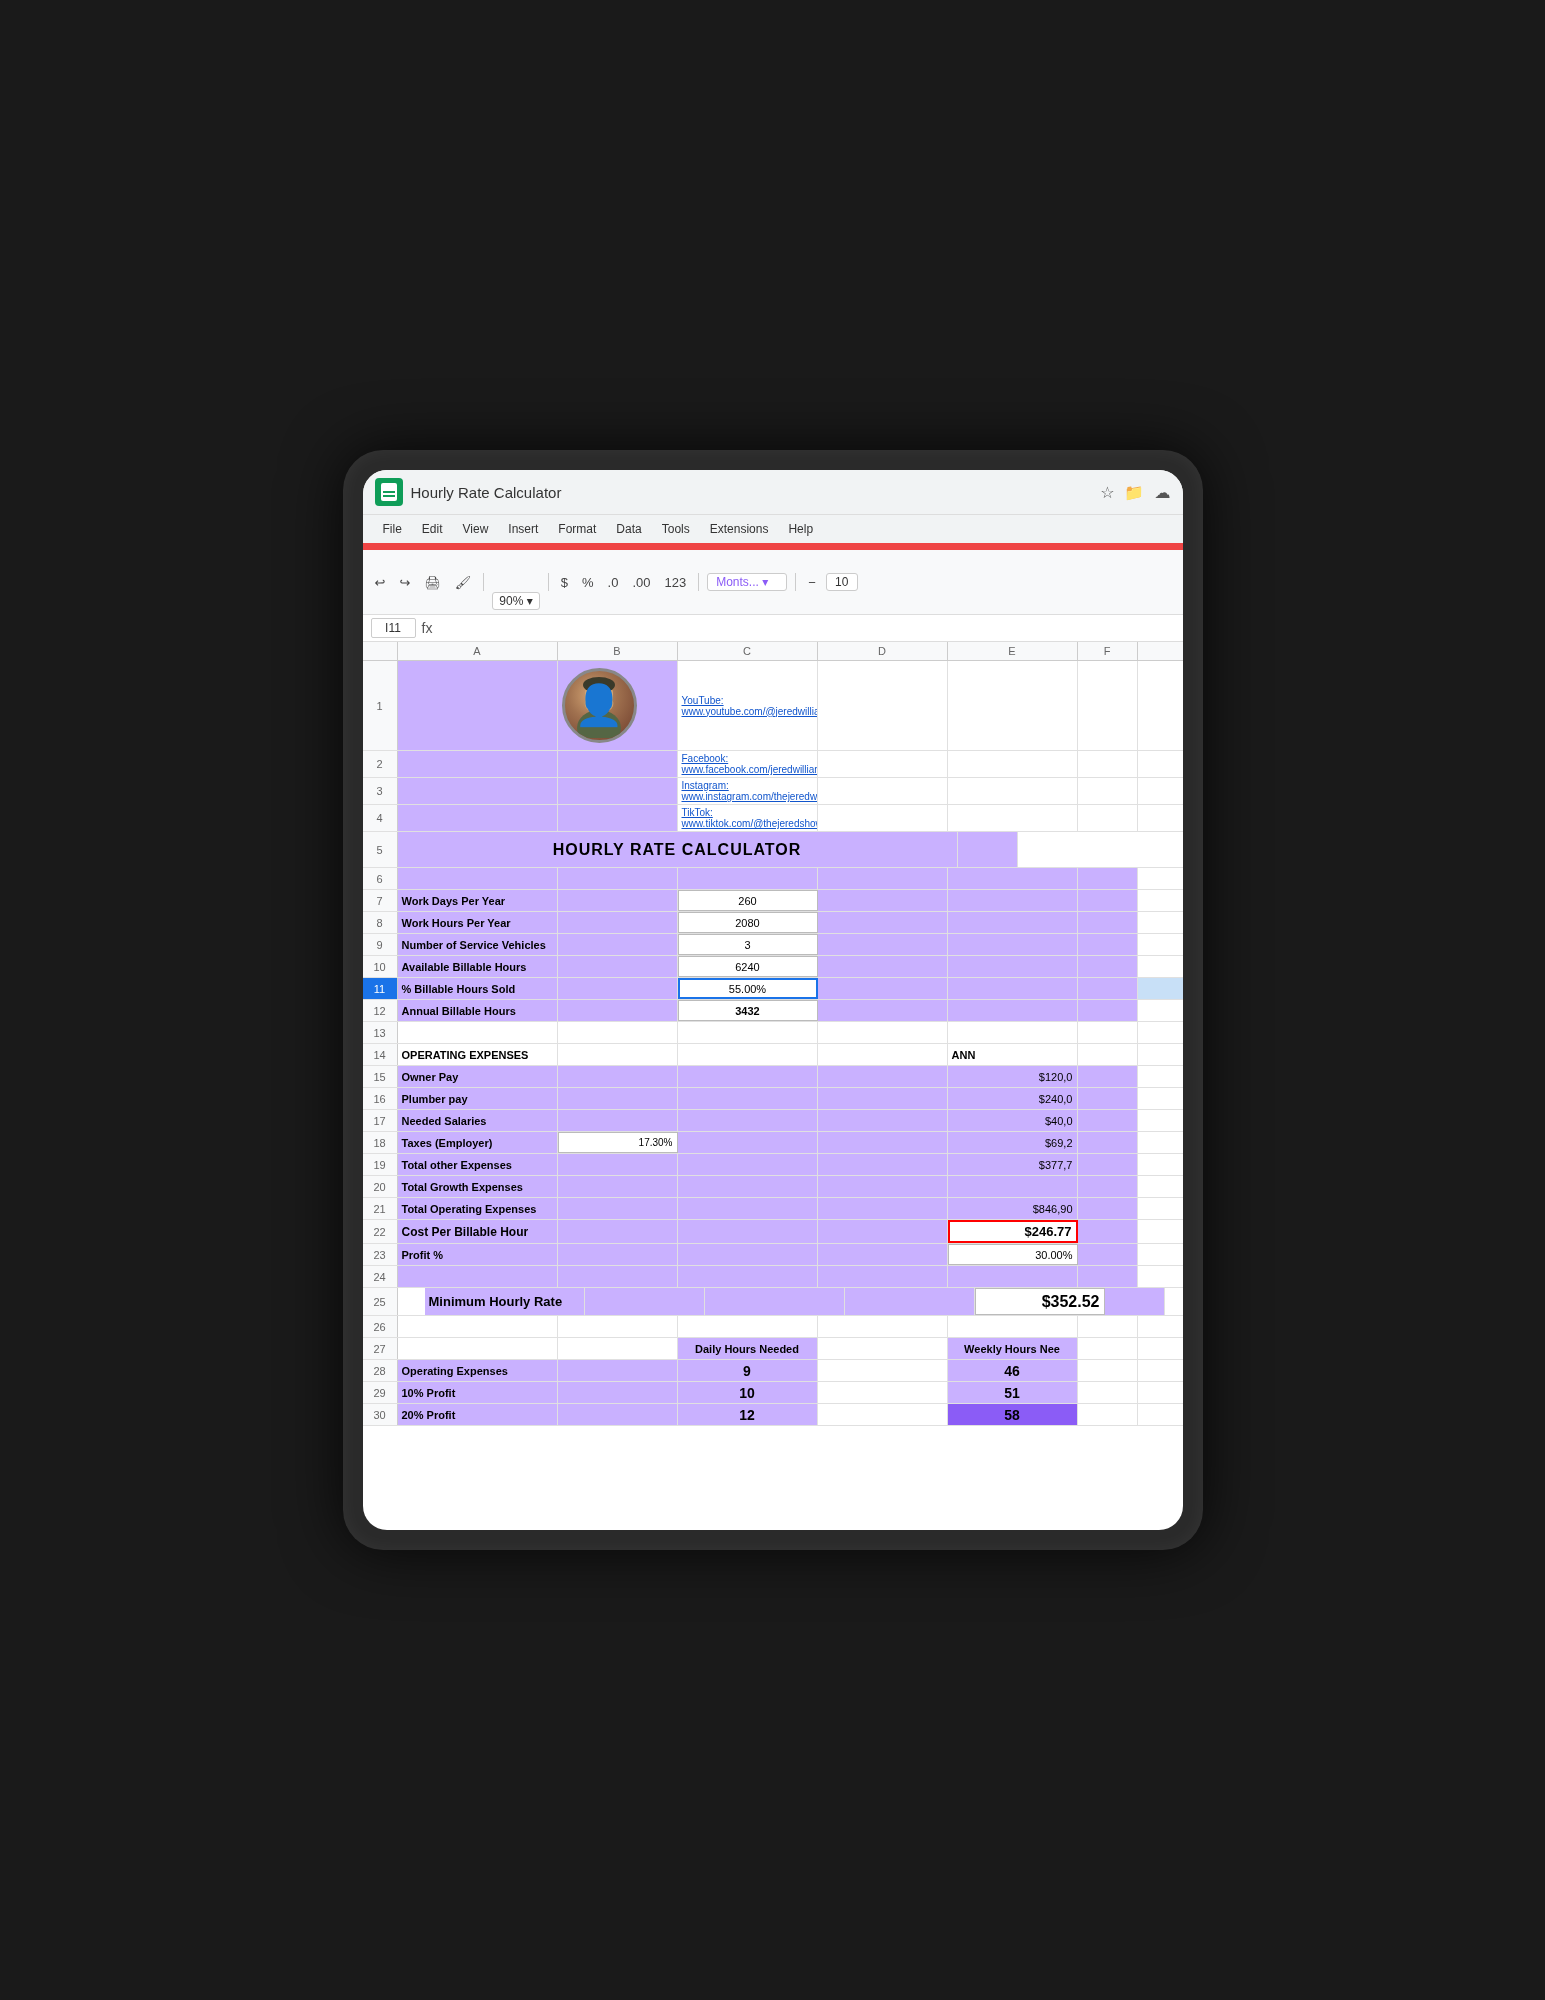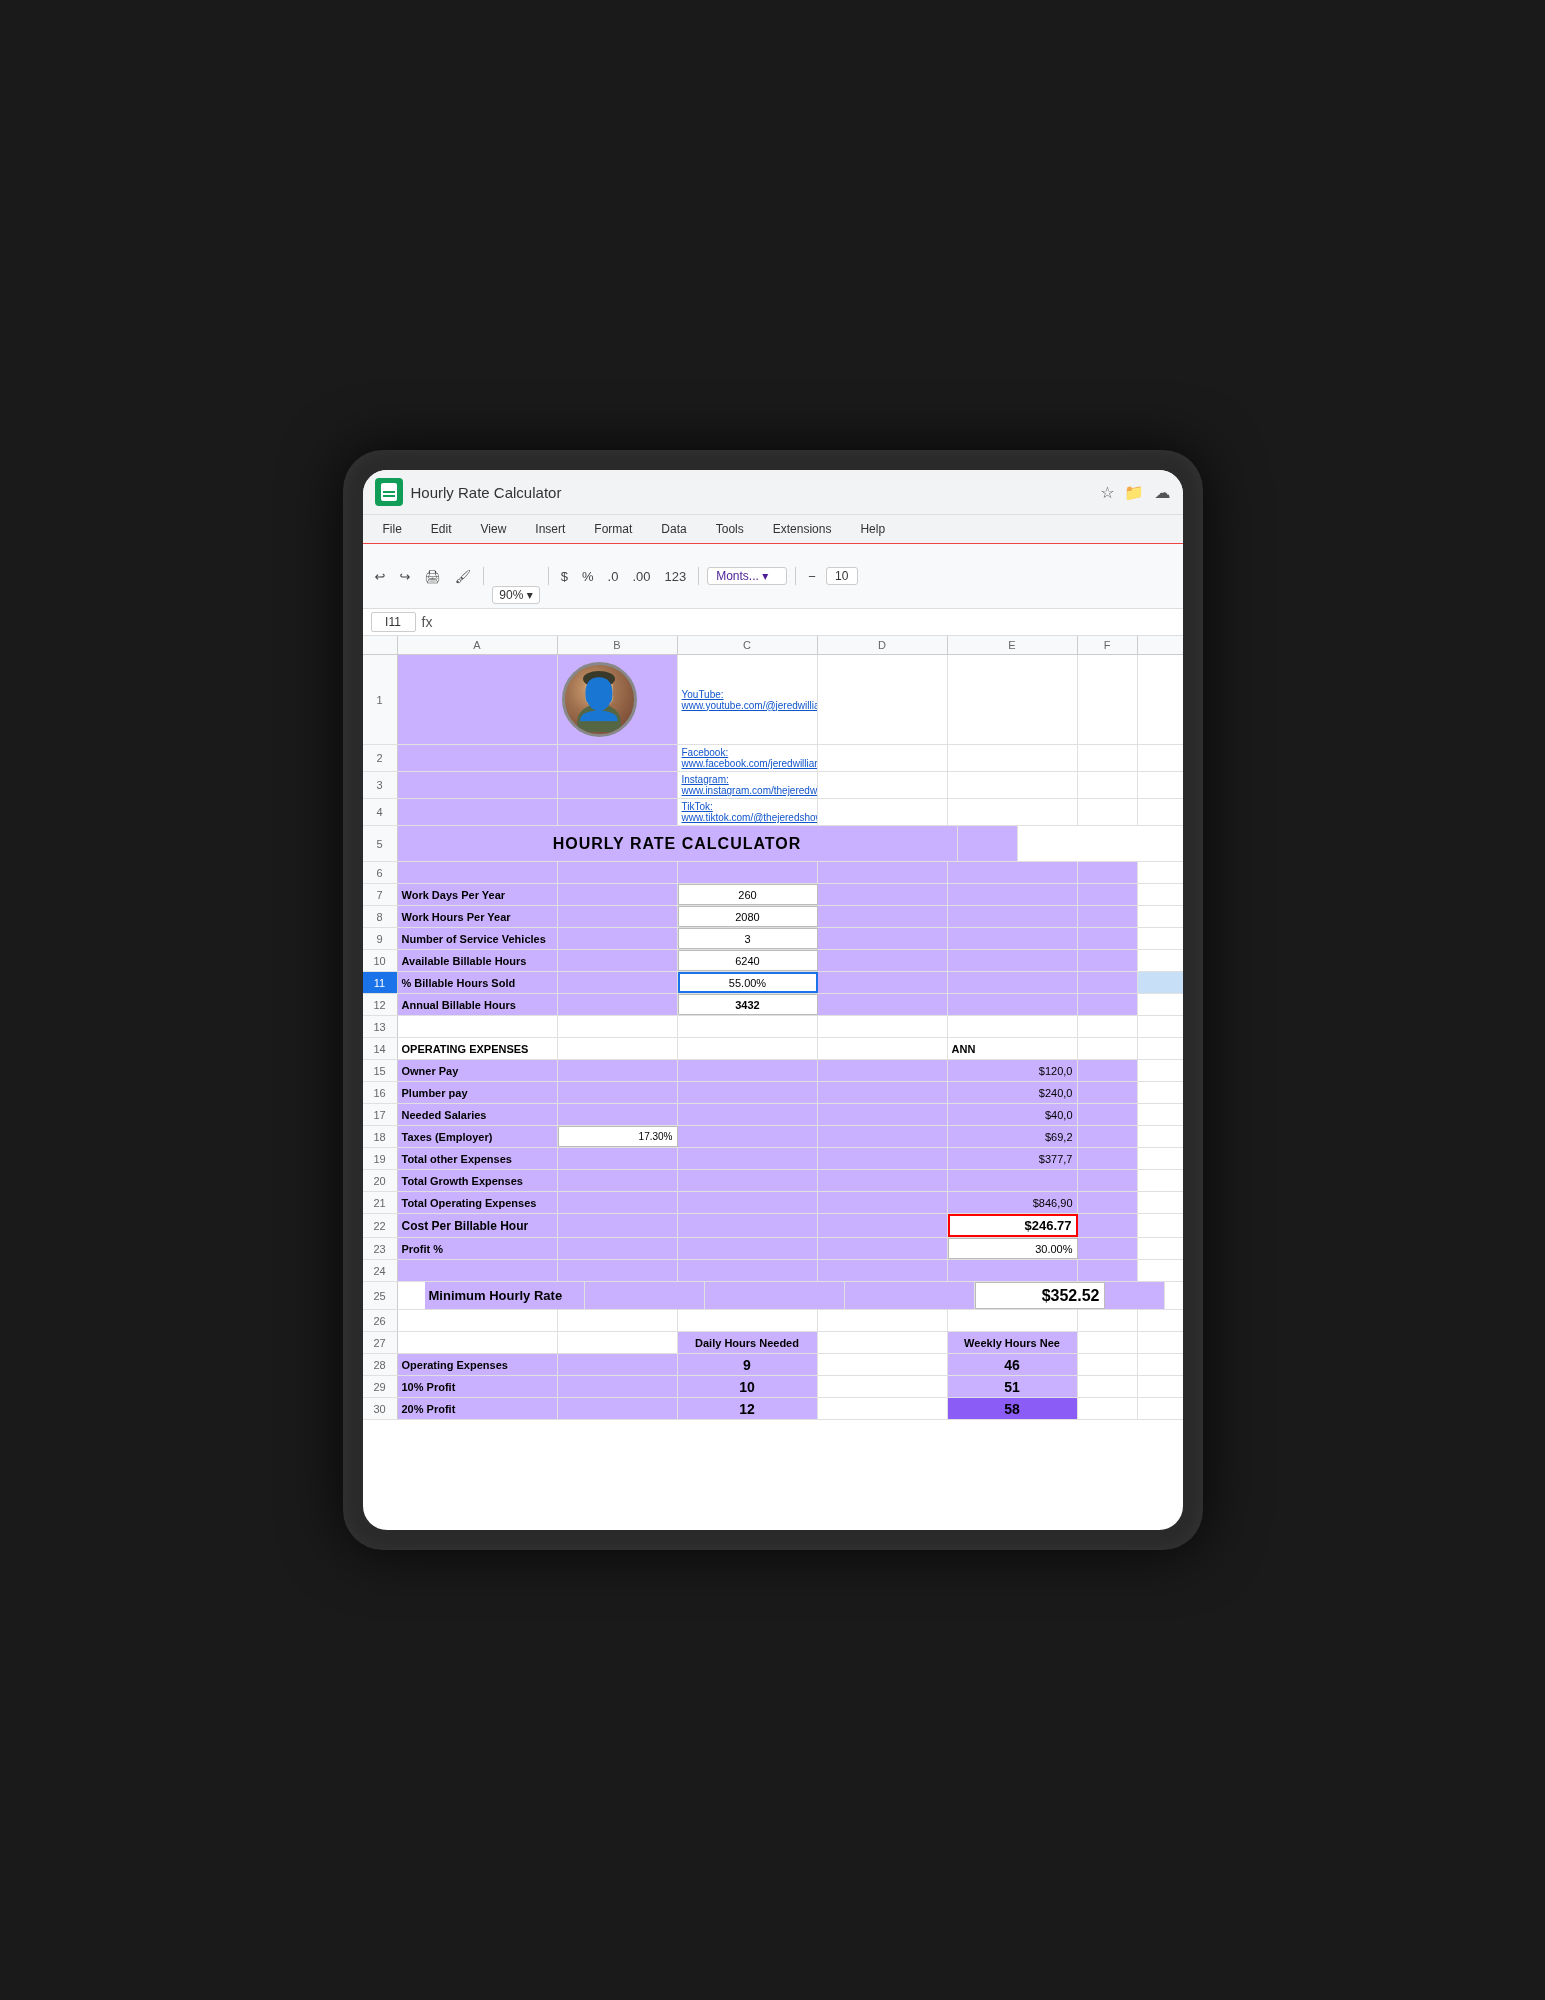--- a/index.html
+++ b/index.html
@@ -79,22 +79,22 @@
       display: flex;
       gap: 10px;
       color: #555;
       font-size: 16px;
     }
     
     .menu-bar {
       background: #f1f3f4;
       padding: 4px 12px;
       display: flex;
-      gap: 13px;
-      border-bottom: 1px solid #ef4444;
+      gap: 4px;
+      border-bottom: 7px solid #ef4444;
       flex-shrink: 0;
     }
     .menu-item {
       font-size: 12px;
       color: #333;
       padding: 3px 8px;
       border-radius: 3px;
       cursor: pointer;
     }
     
@@ -119,21 +119,21 @@
       font-size: 12px;
       color: #333;
       border: 1px solid #ccc;
       border-radius: 3px;
       padding: 1px 6px;
       background: white;
       margin-top: 38px;
     }
     .toolbar-font {
       font-size: 12px;
-      color: #4c1d95;
+      color: #8b5cf6;
       border: 1px solid #ccc;
       border-radius: 3px;
       padding: 1px 8px;
       background: white;
       min-width: 80px;
     }
     .toolbar-size {
       font-size: 12px;
       color: #333;
       border: 1px solid #ccc;

